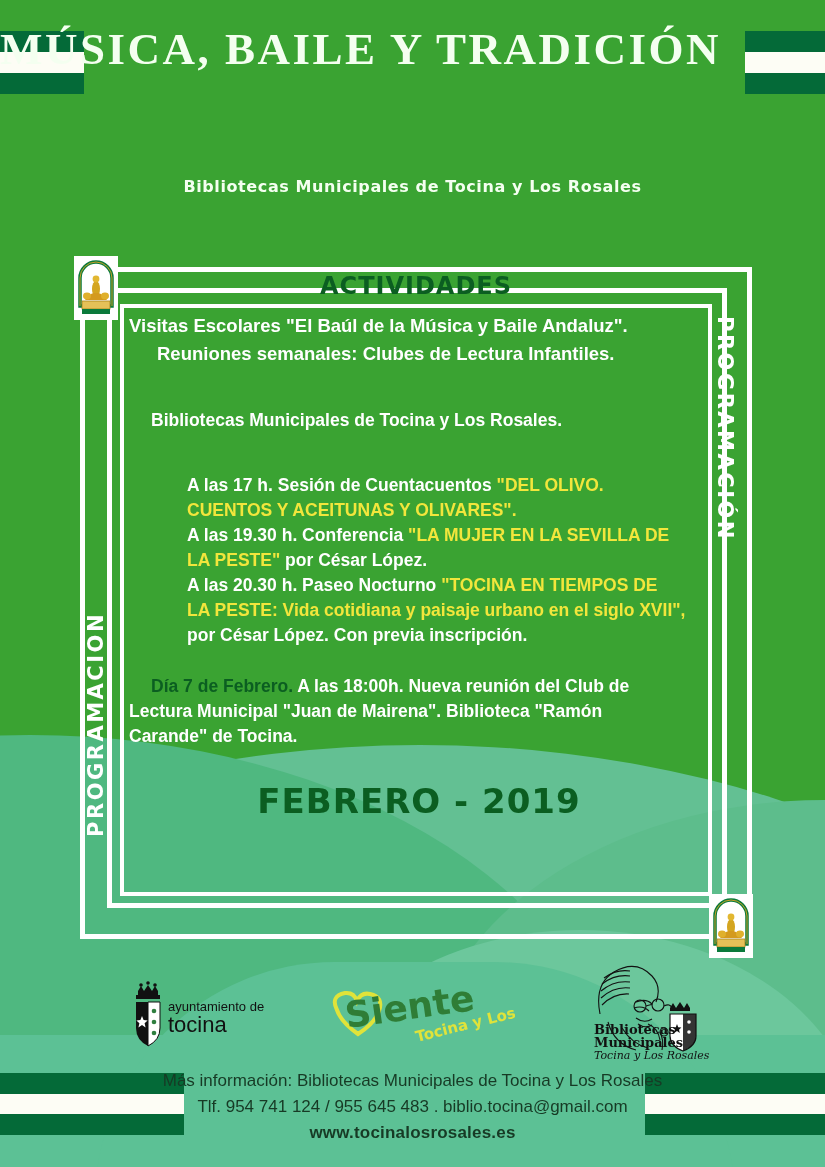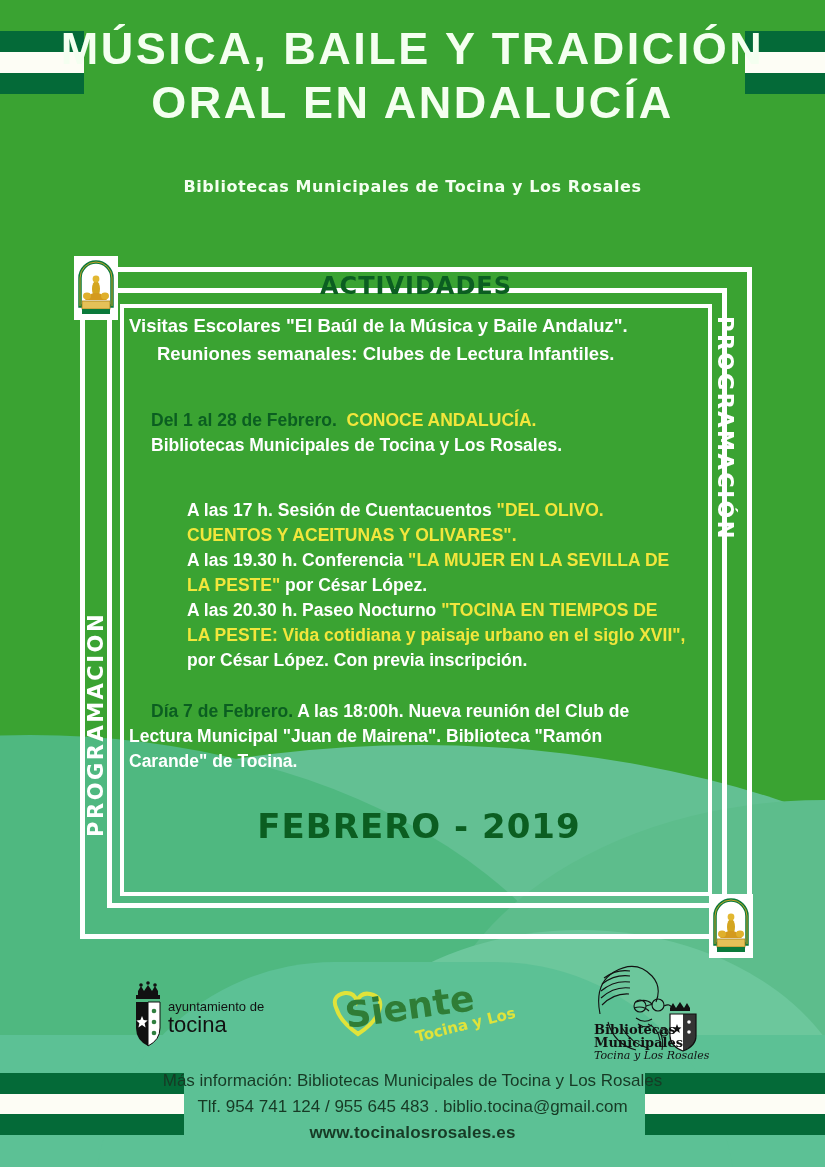--- a/index.html
+++ b/index.html
@@ -55,28 +55,27 @@
   .flag .g{background:#046a38;}
   .flag .w{background:#fdfdf5;}
   .flag-tl{left:-8px;top:31px;width:92px;height:63px;}
   .flag-tr{left:745px;top:31px;width:92px;height:63px;}
   .flag-bl{left:-8px;top:1073px;width:192px;height:62px;}
   .flag-br{left:645px;top:1073px;width:192px;height:62px;}
 
   
   .title{
     position:absolute;left:0;right:0;top:22px;
-    text-align:center;
     color:#f4fff0;
     font-size:45px;
     font-weight:bold;
     letter-spacing:2.5px;
     line-height:54px;
     text-transform:uppercase;
-    font-family:Liberation Sans, sans-serif;
+    font-family:Liberation Serif, serif;
   }
   .title .l2{display:block;}
   .subtitle{
     position:absolute;left:0;right:0;top:177px;
     text-align:center;
     color:#f4fff0;
     font-size:16px;
     font-weight:bold;
     letter-spacing:.6px;
     font-family:"DejaVu Sans", sans-serif;
@@ -211,21 +210,20 @@
       <div class="stripe g"></div>
   </div>
   <div class="flag flag-br">
     <div class="stripe g"></div>
       <div class="stripe w"></div>
       <div class="stripe g"></div>
   </div>
 
   <div class="title">
     <span>MÚSICA, BAILE Y TRADICIÓN</span>
-    <span class="l2">ORAL EN ANDALUCÍA</span>
   </div>
   <div class="subtitle">Bibliotecas Municipales de Tocina y Los Rosales</div>
 
   <div class="frame-outer"></div>
   <div class="frame-inner"></div>
   <div class="frame-panel"></div>
 
   <div class="vlabel vlabel-right">PROGRAMACIÓN</div>
   <div class="vlabel vlabel-left">PROGRAMACION</div>
 
@@ -234,21 +232,20 @@
   <div class="body-text">
 
     <div class="intro">
       <p class="l1">Visitas Escolares "El Baúl de la Música y Baile Andaluz".</p>
       <p class="l2">Reuniones semanales: Clubes de Lectura Infantiles.</p>
     </div>
 
     <div class="gap-lg"></div>
 
     <div>
-      <p class="ln-indent"><span class="dk">Del 1 al 28 de Febrero.</span>&nbsp; <span class="yl">CONOCE ANDALUCÍA.</span></p>
       <p class="ln-indent">Bibliotecas Municipales de Tocina y Los Rosales.</p>
     </div>
 
     <div class="gap-md"></div>
 
     <div>
       <div class="gap-sm"></div>
       <p class="ln-indent2"><span>A  las 17 h. Sesión de Cuentacuentos </span><span class="yl">"DEL OLIVO.</span></p>
       <p class="ln-indent2 yl">CUENTOS Y ACEITUNAS Y OLIVARES".</p>
       <p class="ln-indent2"><span>A las 19.30 h. Conferencia </span><span class="yl">"LA MUJER EN LA SEVILLA DE</span></p>

